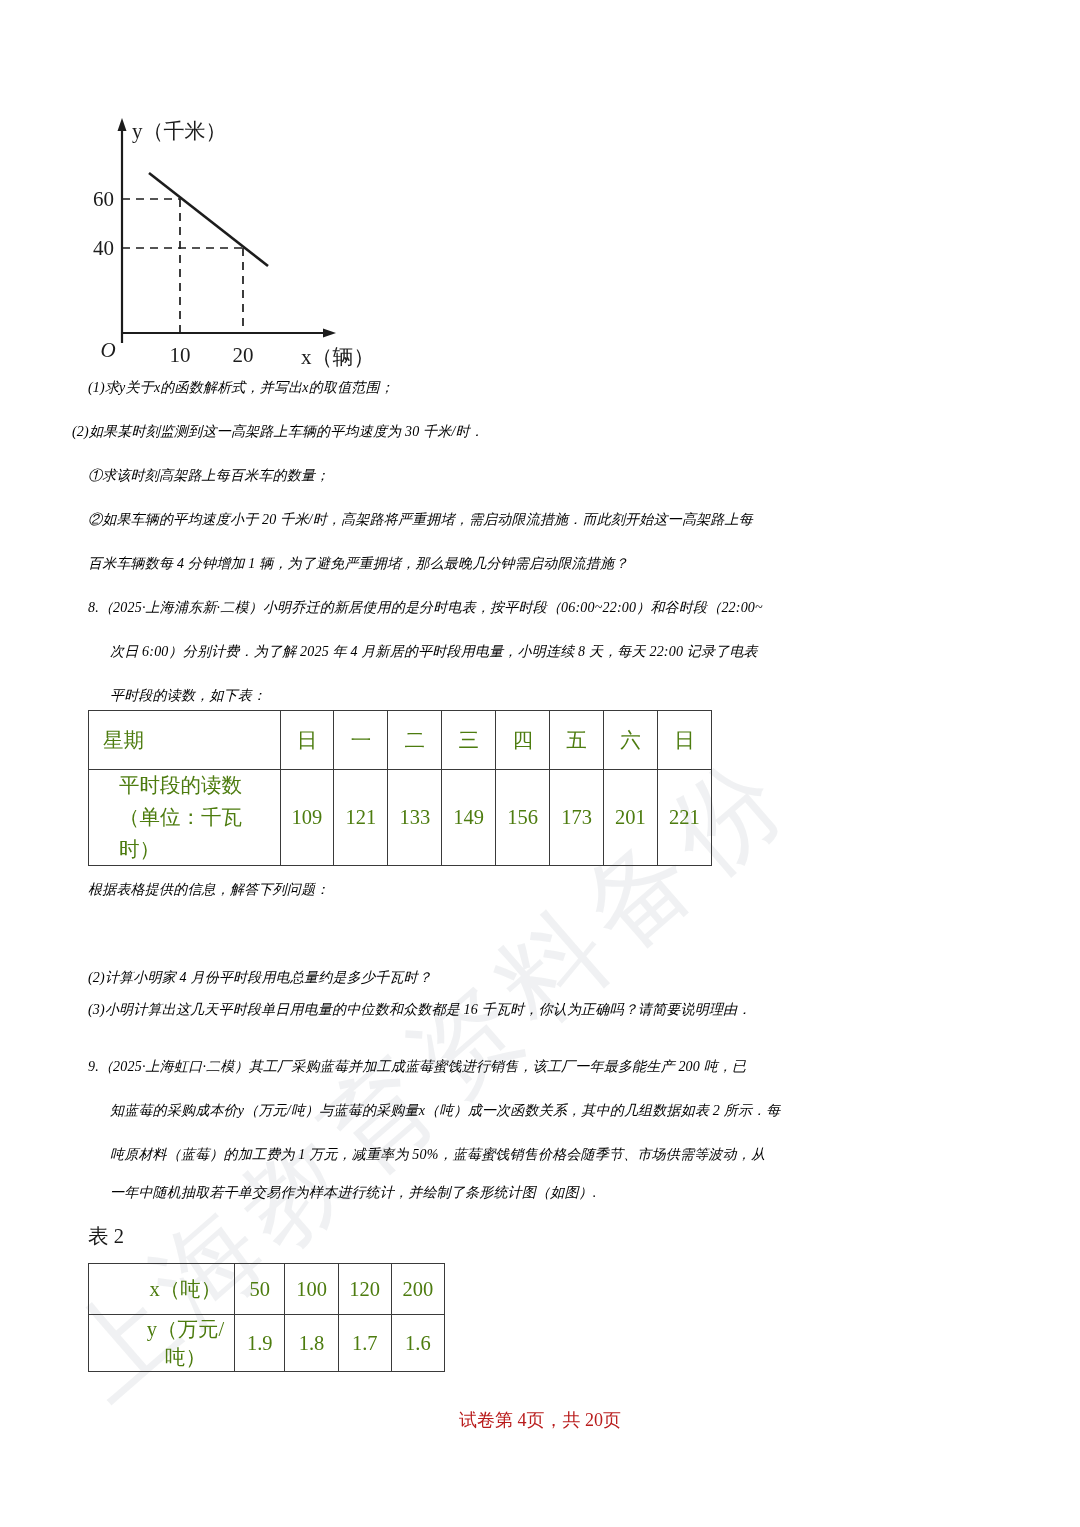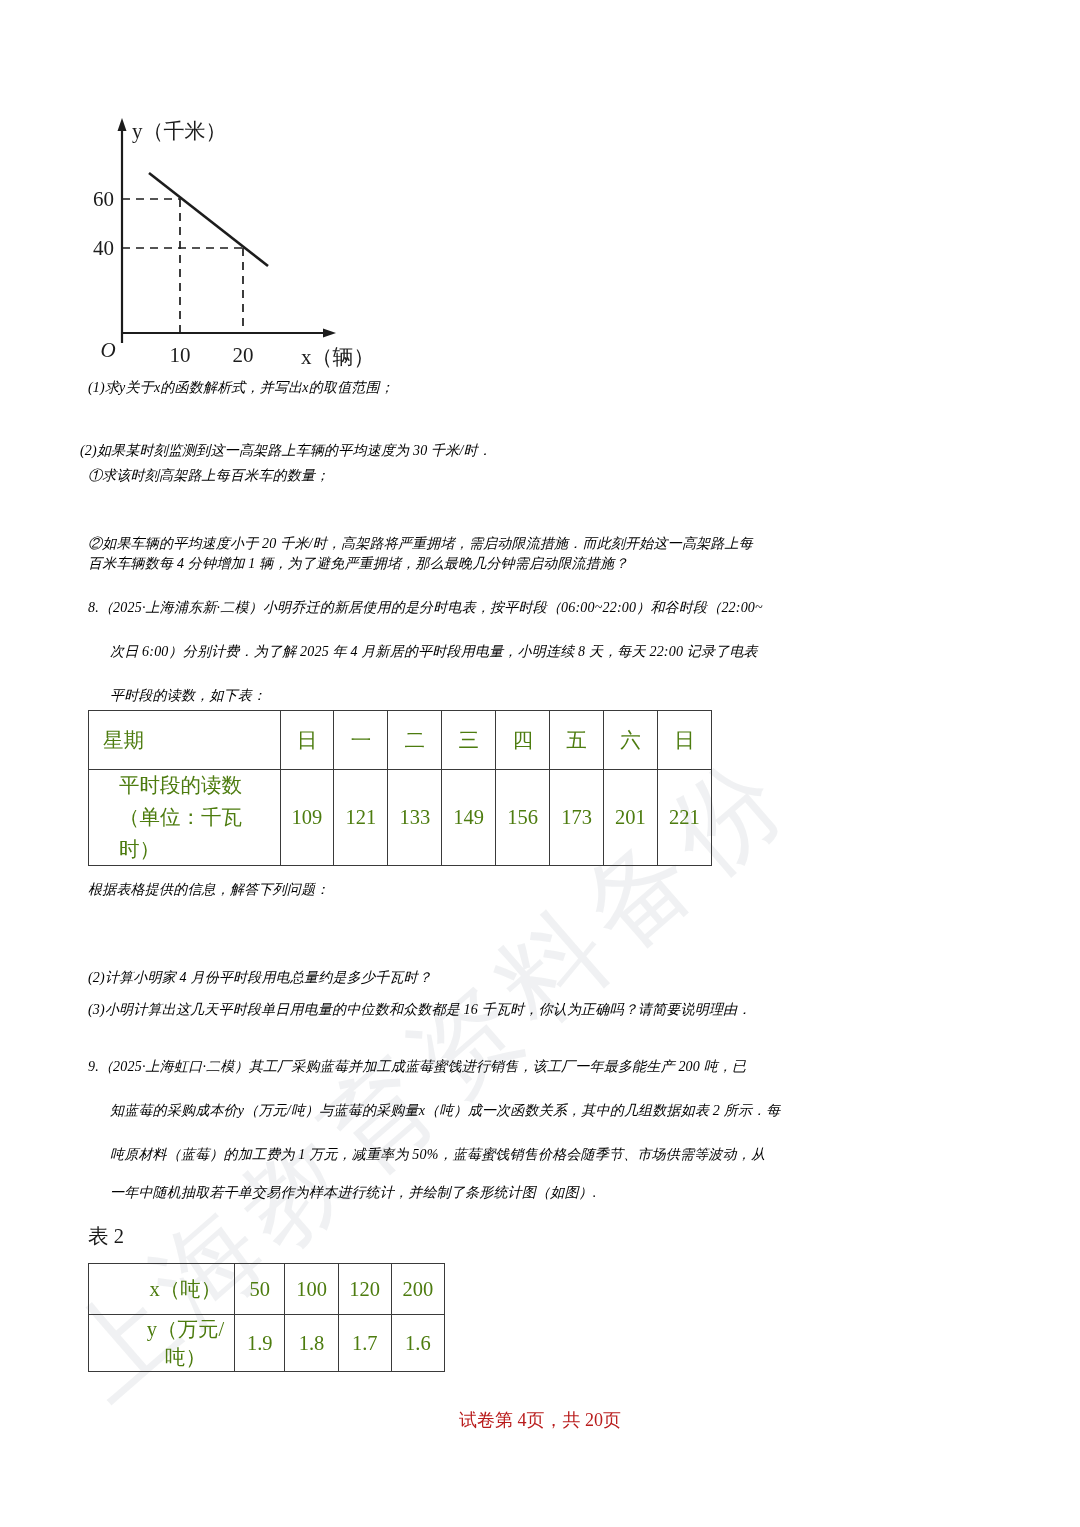--- a/index.html
+++ b/index.html
@@ -157,23 +157,23 @@
       <text x="155" y="262" text-anchor="middle" font-family="Liberation Serif, serif" font-size="21" fill="#1c1c1c">20</text>
 
       <text x="20" y="257" text-anchor="middle" font-family="Liberation Serif, serif" font-size="21" font-style="italic" fill="#1c1c1c">O</text>
 
       <text x="44" y="38" font-family="Liberation Serif, serif" font-size="21" fill="#1c1c1c">y（千米）</text>
       <text x="213" y="264" font-family="Liberation Serif, serif" font-size="21" fill="#1c1c1c">x（辆）</text>
     </svg>
   </div>
 
   <div class="para" style="left:88px; top:381px;">(1)求y关于x的函数解析式，并写出x的取值范围；</div>
-  <div class="para" style="left:80px; top:425px;margin-top:19px;">(2)如果某时刻监测到这一高架路上车辆的平均速度为 30 千米/时．</div>
+  <div class="para" style="left:72px; top:425px;">(2)如果某时刻监测到这一高架路上车辆的平均速度为 30 千米/时．</div>
   <div class="para" style="left:88px; top:469px;">①求该时刻高架路上每百米车的数量；</div>
-  <div class="para" style="left:88px; top:513px;margin-top:24px;">②如果车辆的平均速度小于 20 千米/时，高架路将严重拥堵，需启动限流措施．而此刻开始这一高架路上每</div>
+  <div class="para" style="left:88px; top:513px;">②如果车辆的平均速度小于 20 千米/时，高架路将严重拥堵，需启动限流措施．而此刻开始这一高架路上每</div>
   <div class="para" style="left:88px; top:557px;">百米车辆数每 4 分钟增加 1 辆，为了避免严重拥堵，那么最晚几分钟需启动限流措施？</div>
 
   <div class="para" style="left:88px; top:601px;">8.（2025·上海浦东新·二模）小明乔迁的新居使用的是分时电表，按平时段（06:00~22:00）和谷时段（22:00~</div>
   <div class="para" style="left:110px; top:645px;">次日 6:00）分别计费．为了解 2025 年 4 月新居的平时段用电量，小明连续 8 天，每天 22:00 记录了电表</div>
   <div class="para" style="left:110px; top:689px;">平时段的读数，如下表：</div>
 
   <table class="grid" id="tbl1">
     <tbody>
         <tr class="r0">
       <td class="c0 lbl">星期</td>

